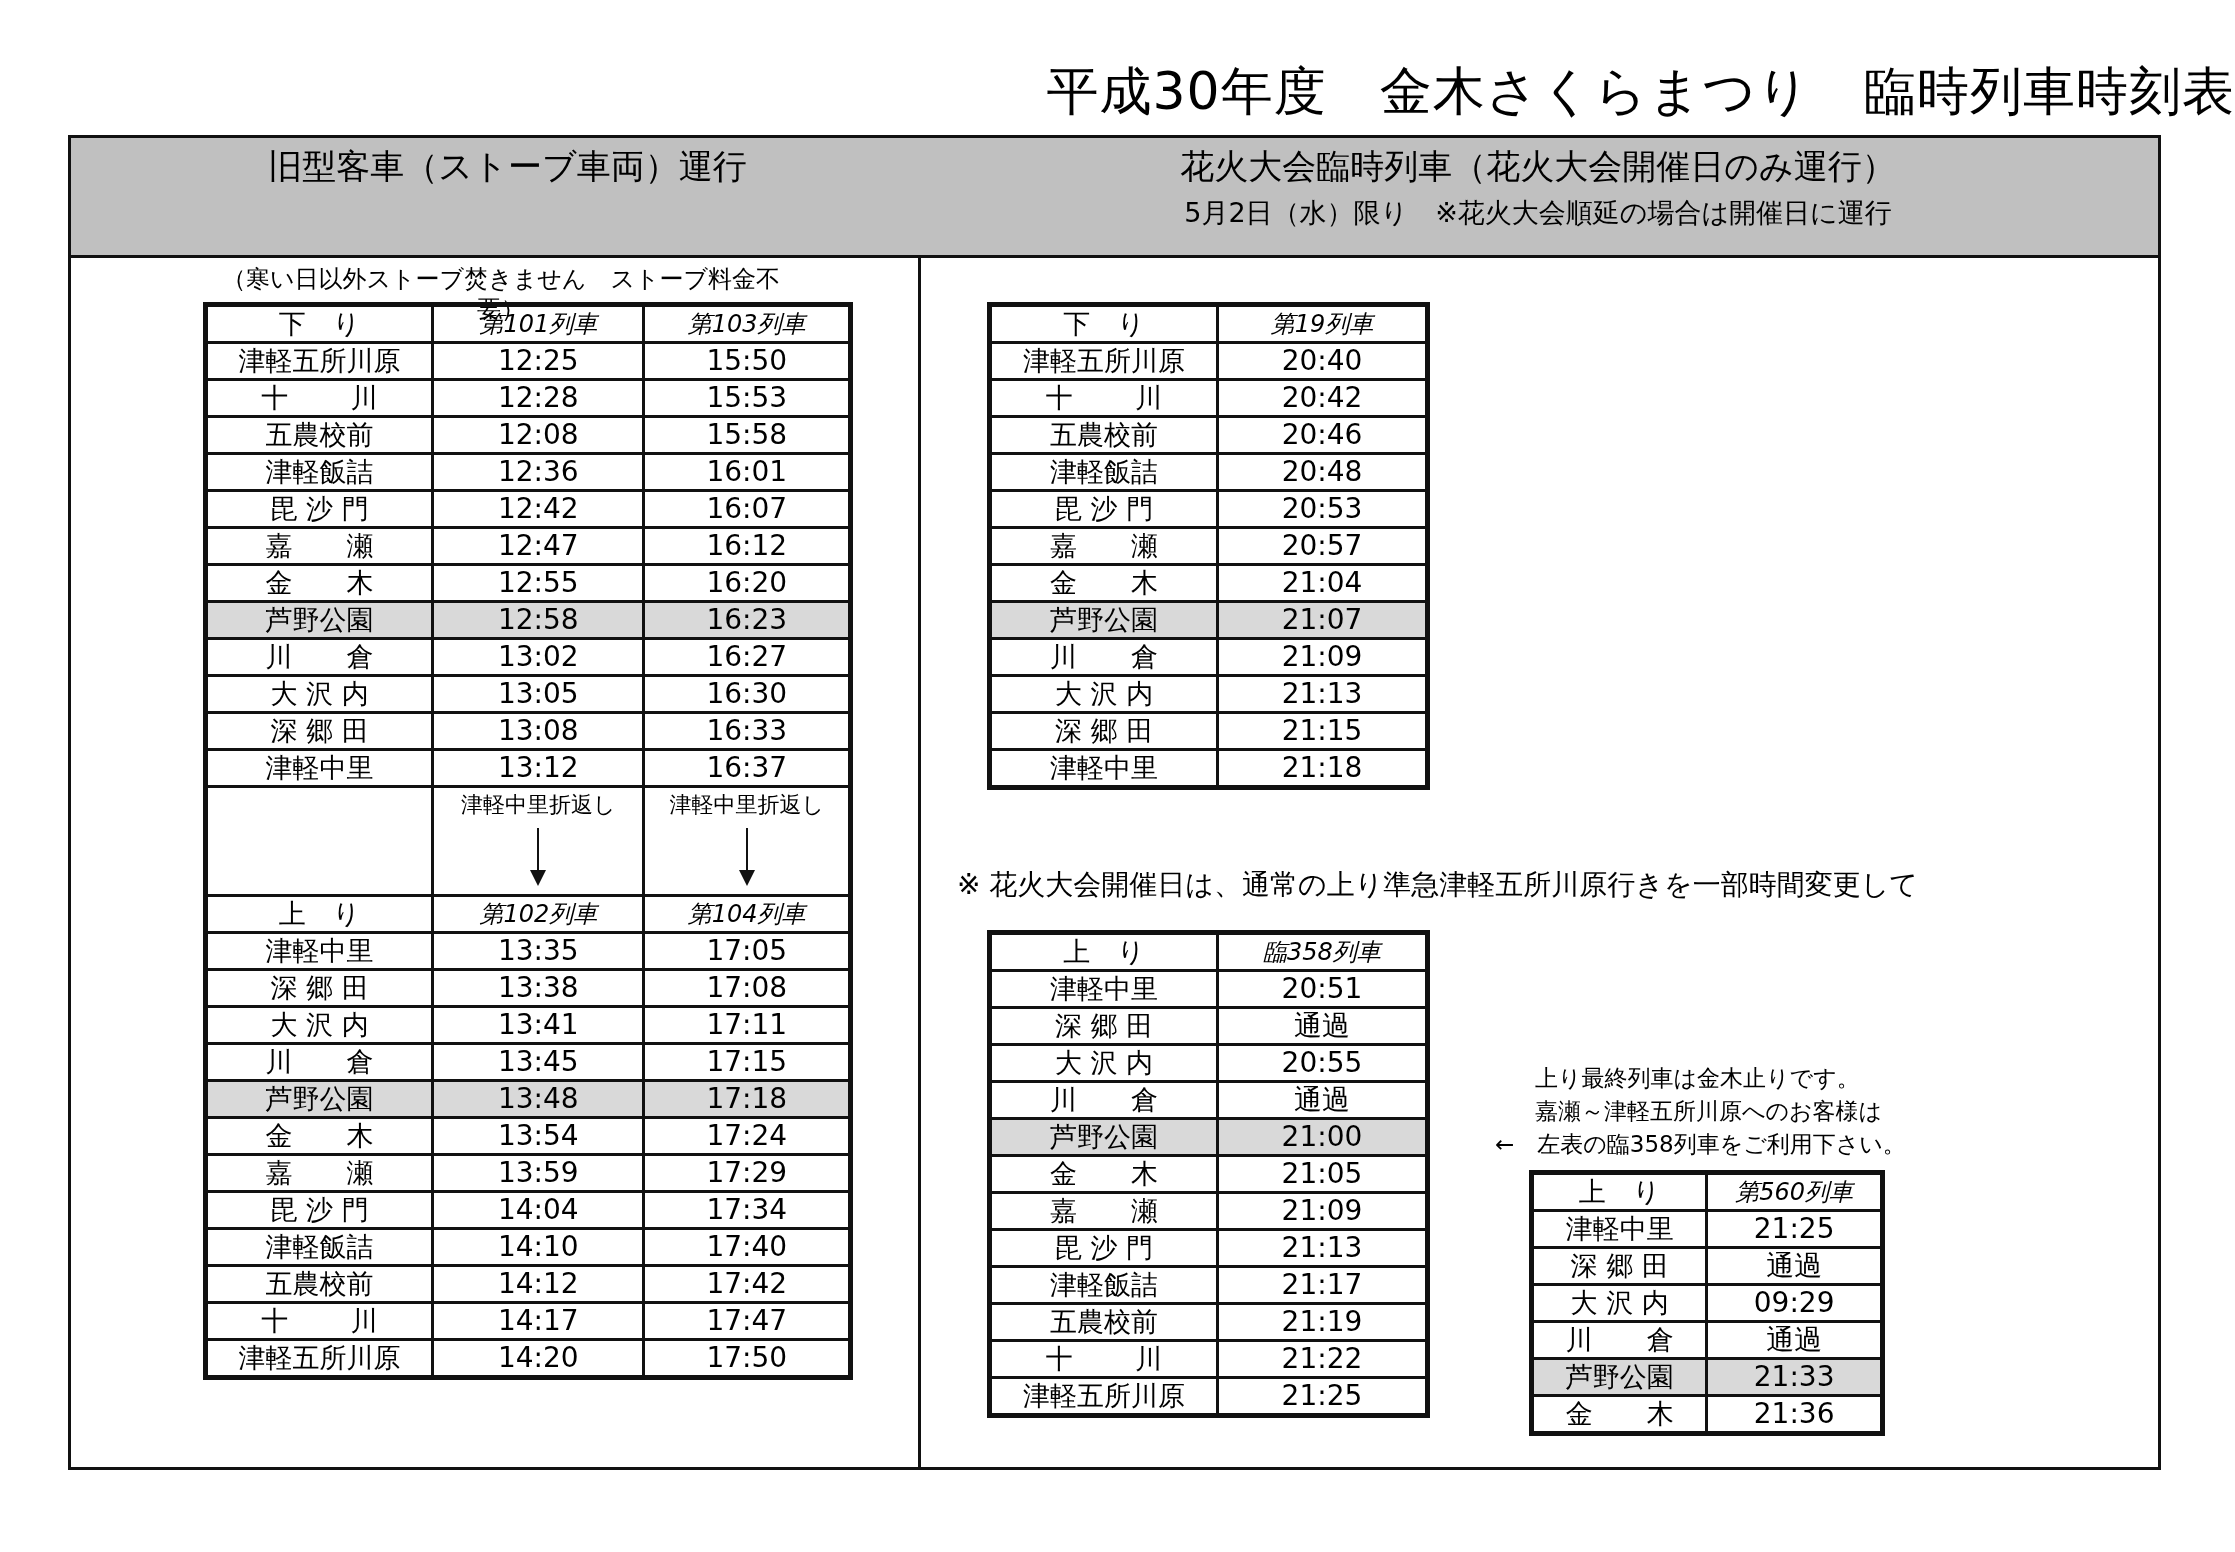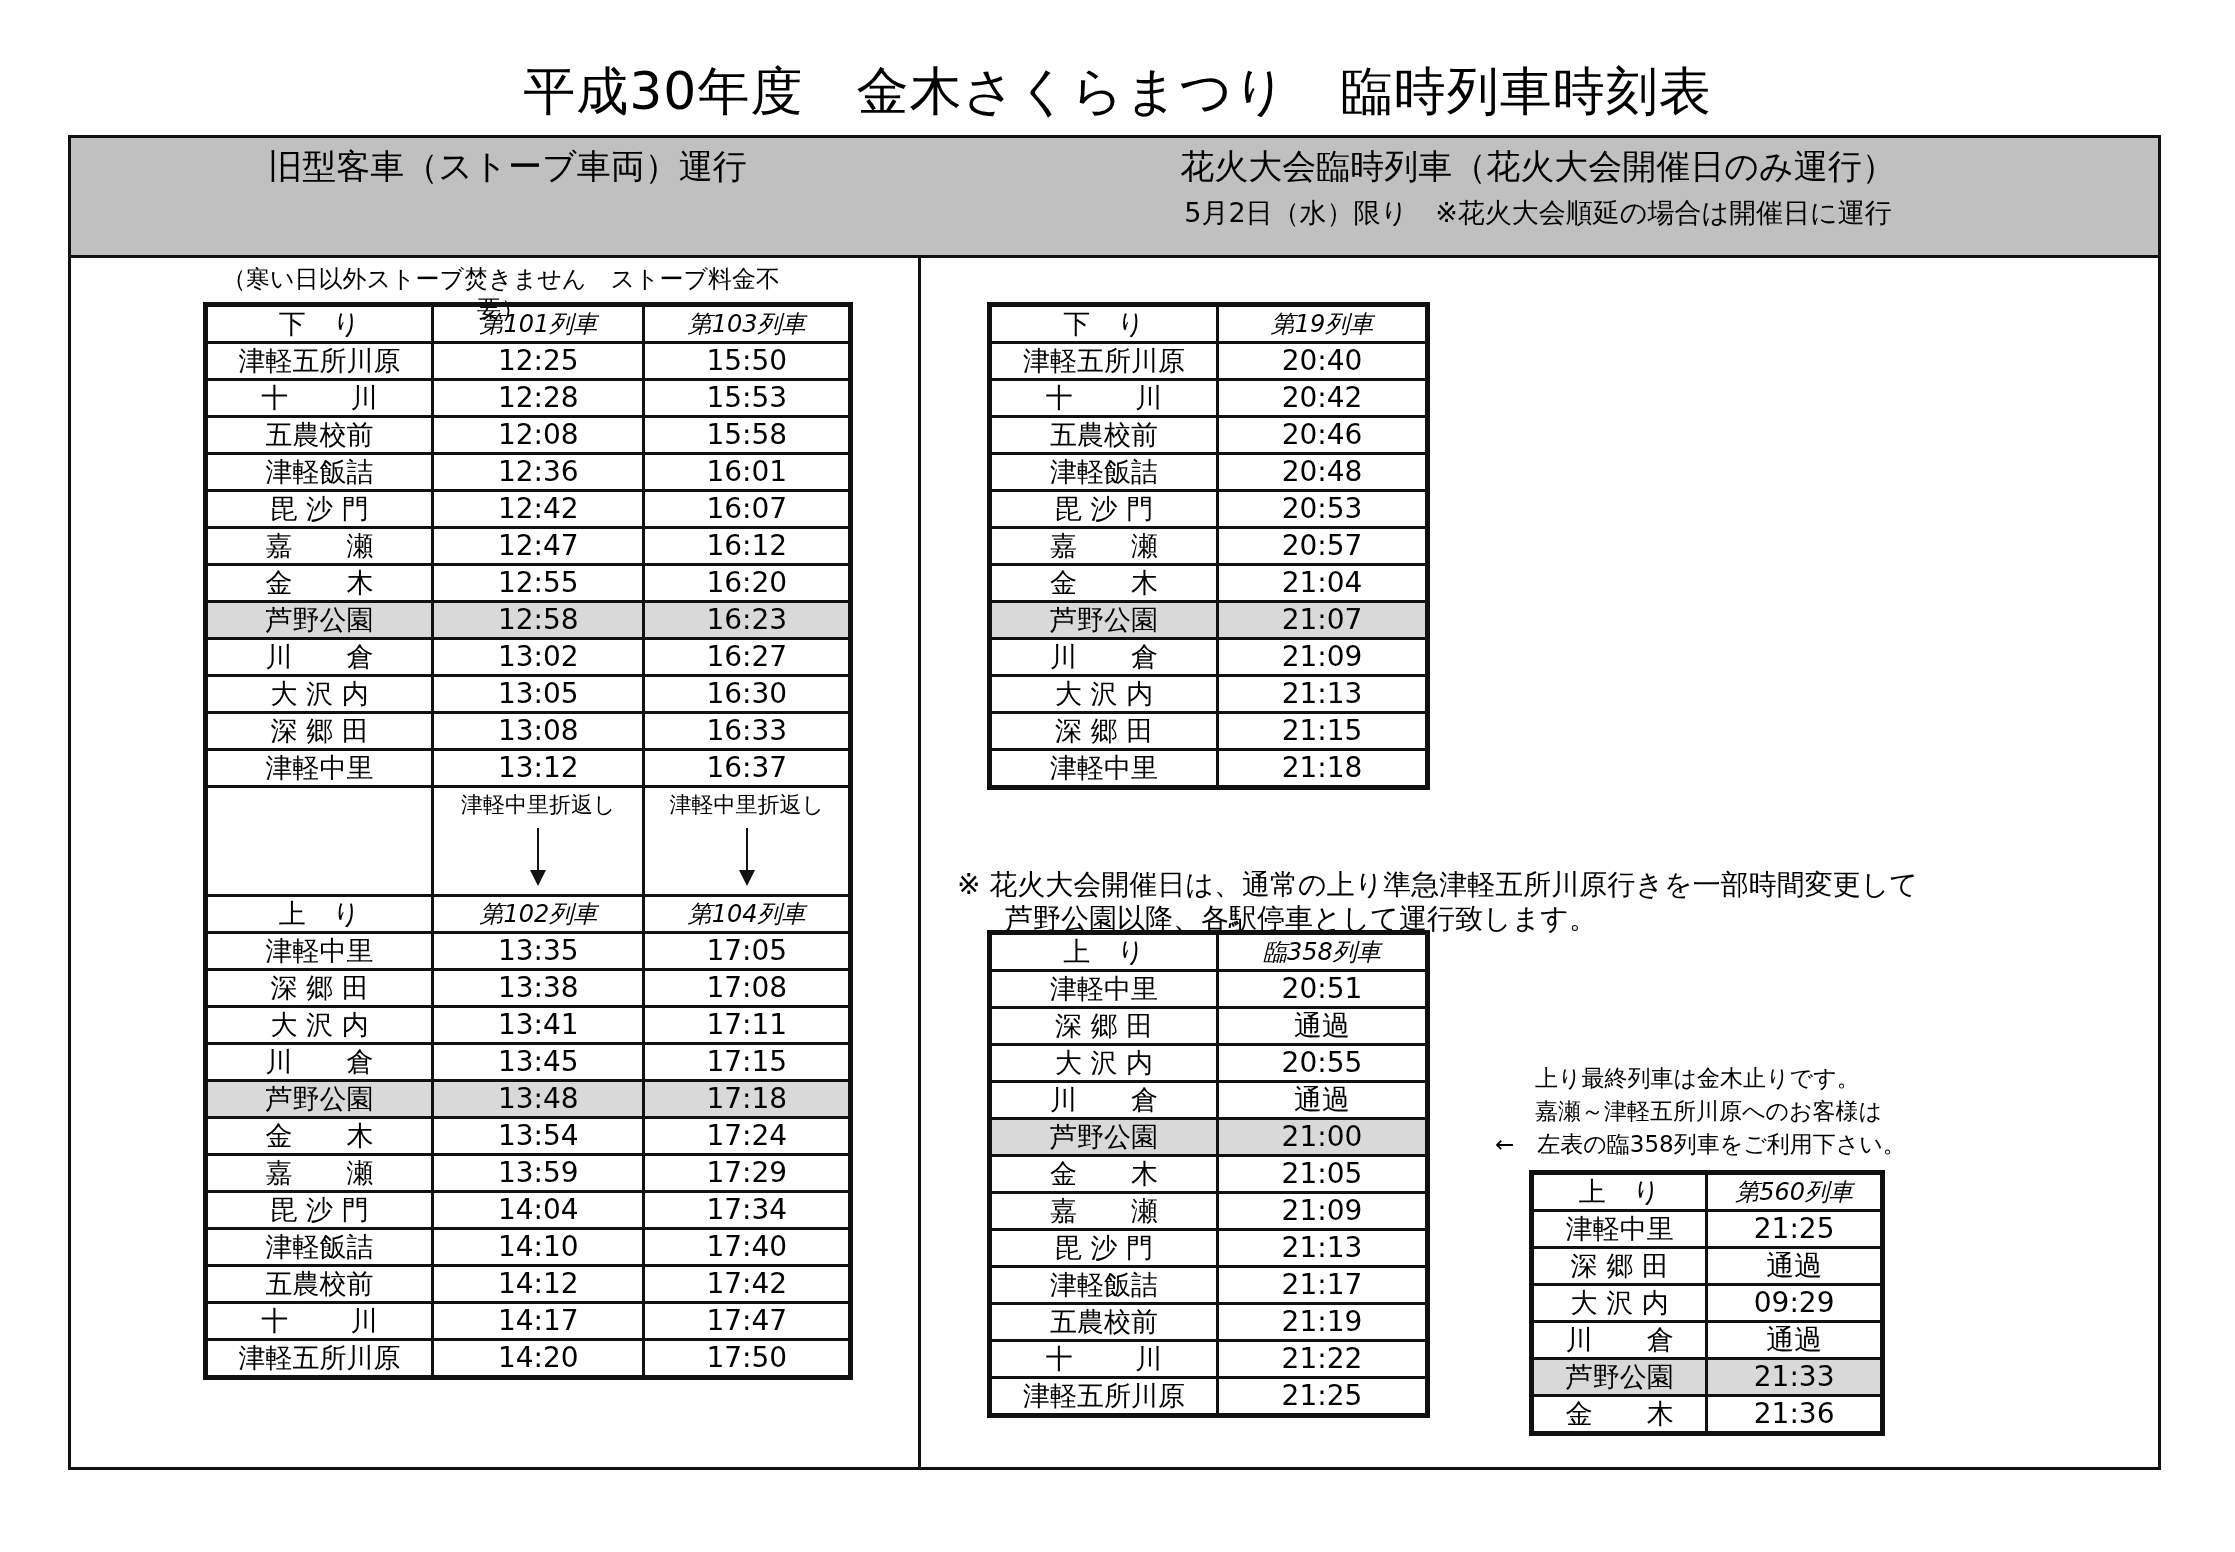--- a/index.html
+++ b/index.html
@@ -1,18 +1,18 @@
 <!DOCTYPE html>
 <html><head>
 <meta charset="utf-8">
 <style>
   html, body { margin:0; padding:0; background:#ffffff; }
   body { width:2235px; height:1552px; position:relative; overflow:hidden;
          font-family:"DejaVu Sans","Liberation Sans",sans-serif; color:#000; }
-  .title { position:absolute; left:0; width:2235px; top:56px; text-align:center;
+  .title { position:absolute; left:0; width:2235px; top:56px; text-align:right;
            font-size:52px; letter-spacing:1px; line-height:70px; }
   .frame { position:absolute; left:68px; top:135px; width:2093px; height:1335px;
            border:3px solid #111; box-sizing:border-box; }
   .hdr { position:absolute; top:0; height:120px; background:#c0c0c0;
          border-bottom:3px solid #111; box-sizing:border-box; text-align:center; }
   .hdr-left { left:0; width:876px; border-right:3px solid #111; }
   .hdr-right { left:847px; right:0; }
   .hdr .h1 { font-size:34px; line-height:40px; margin-top:8px; }
   .hdr .h2 { font-size:27px; line-height:34px; margin-top:10px; }
   .vdiv { position:absolute; left:847px; top:118px; bottom:0; border-left:3px solid #111; }
@@ -264,21 +264,20 @@
       </tr>
       <tr>
         <td class="st">津軽中里</td>
         <td>21:18</td>
       </tr>
     </tbody>
 </table>
 
 <div class="note-mid">
   <div>※ 花火大会開催日は、通常の上り準急津軽五所川原行きを一部時間変更して</div>
-  <div class="ln2">芦野公園以降、各駅停車として運行致します。</div>
 </div>
 
 <table class="tt" style="left:987px; top:930px; width:443px;">
   <colgroup>
       <col style="width:230px">
       <col style="width:213px">
     </colgroup>
   <tbody id="right-up">
       <tr>
         <td class="st">上　り</td>

